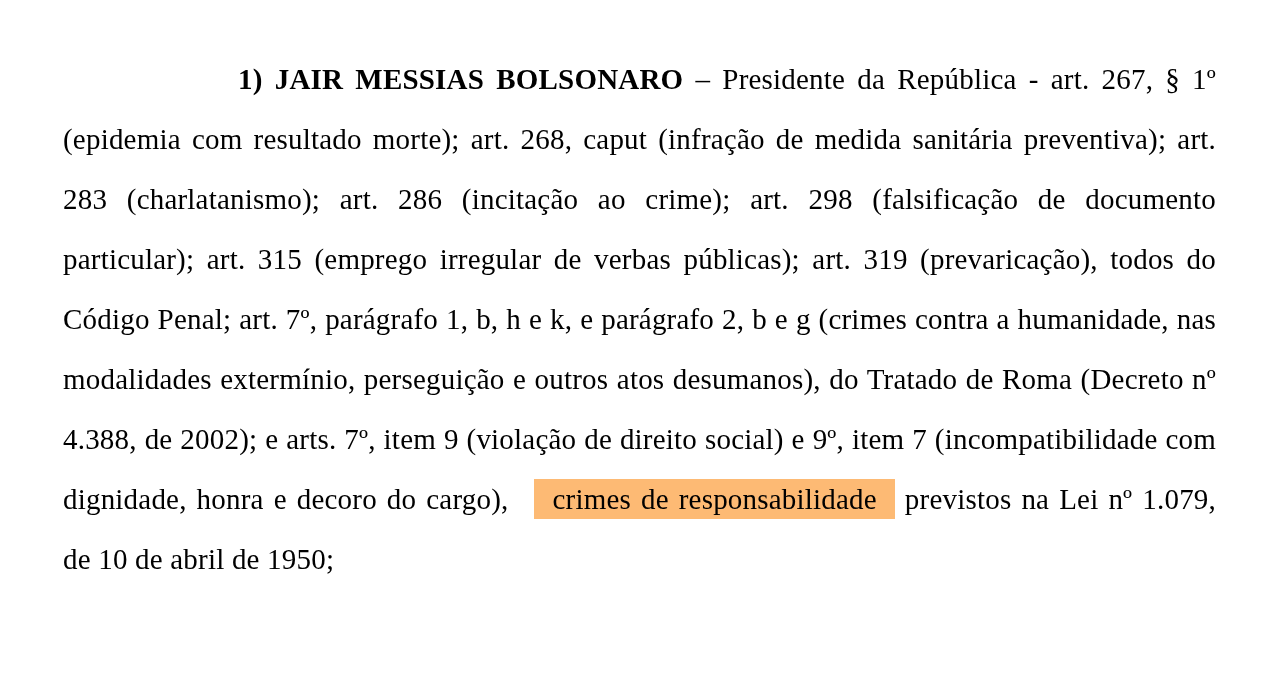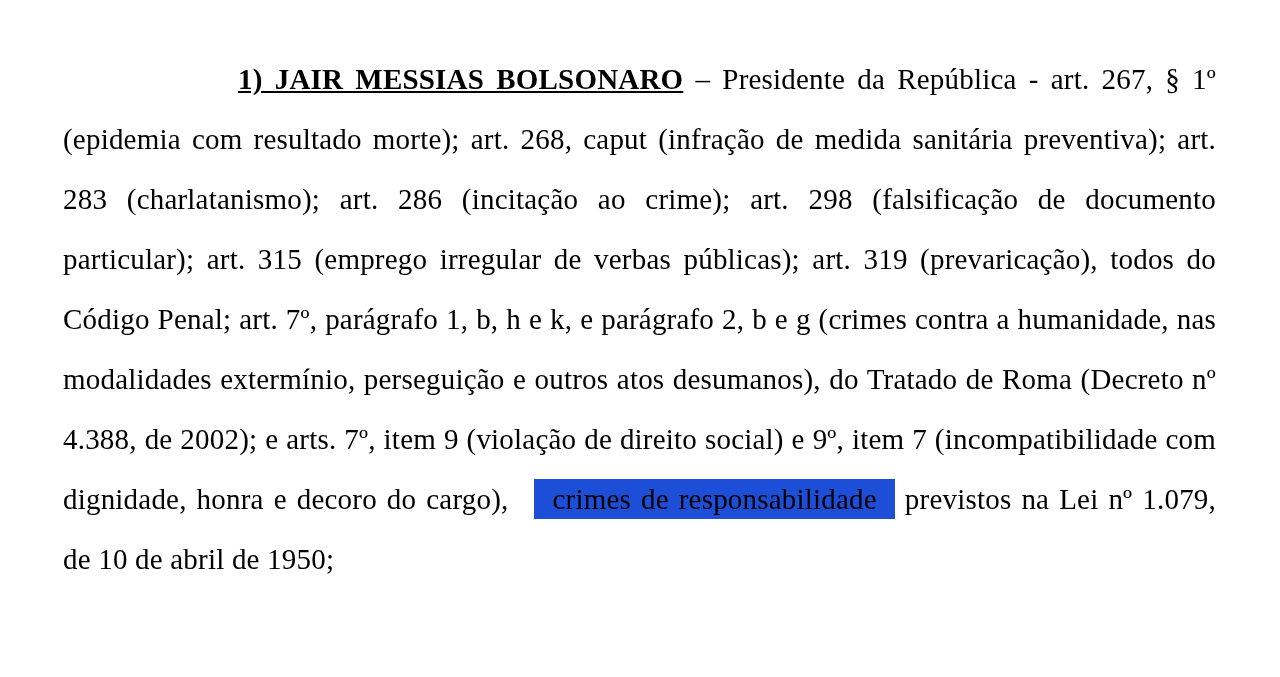--- a/index.html
+++ b/index.html
@@ -20,24 +20,24 @@
     top: 20px;
     width: 1153px;
     font-family: "Liberation Serif", "DejaVu Serif", serif;
     font-size: 29px;
     line-height: 60px;
     color: #000000;
     text-align: justify;
     text-indent: 175px;
     letter-spacing: 0.2px;
   }
-  .seg-bold { font-weight: bold; text-decoration: underline; }
+  .seg-bold { font-weight: bold; }
   .seg-italic { }
   .seg-highlight {
-    background-color: #1d4ed8;
+    background-color: #fdba74;
     padding: 4px 18px;
     box-decoration-break: clone;
     margin-left: 16px;
     -webkit-box-decoration-break: clone;
   }
 </style>
 </head>
 <body>
 
 <div class="page">

